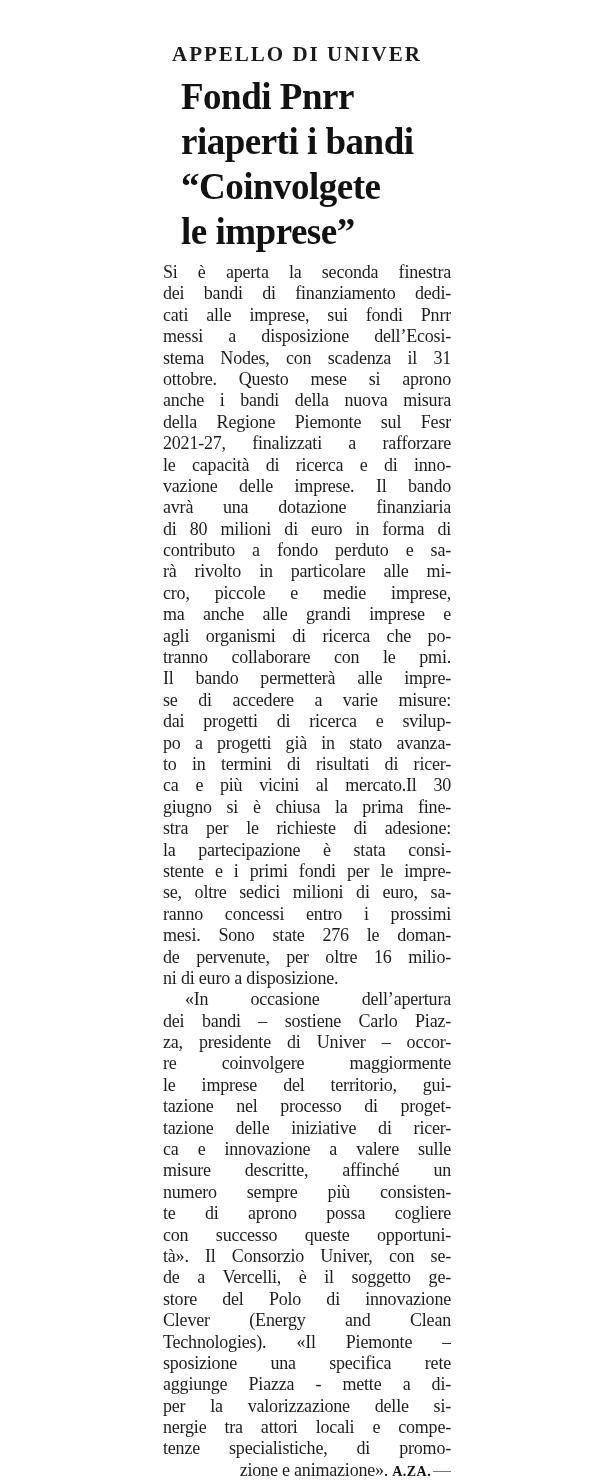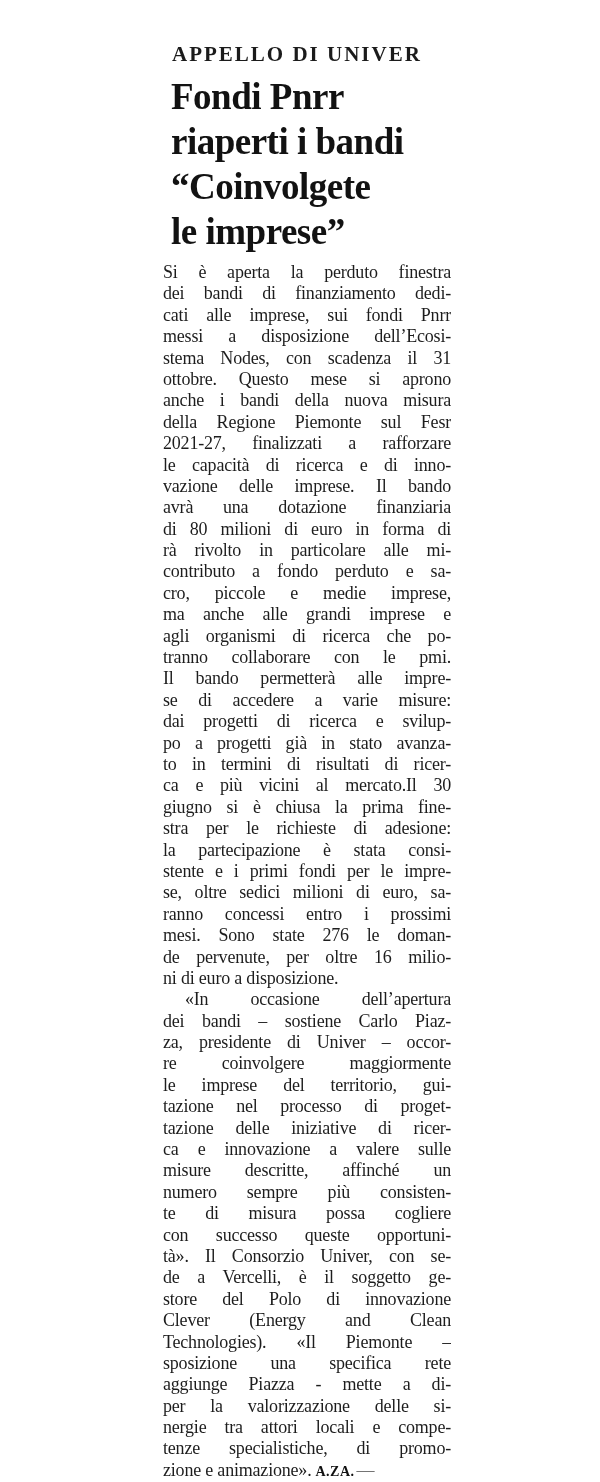--- a/index.html
+++ b/index.html
@@ -22,21 +22,21 @@
     left: 172px;
     top: 4px;
     font-size: 21px;
     font-weight: 700;
     letter-spacing: 2px;
     color: #1b1b1b;
     white-space: nowrap;
   }
   .headline {
     position: absolute;
-    left: 171px;
+    left: 181px;
     top: 36px;
     width: 300px;
     font-size: 37px;
     line-height: 45px;
     font-weight: 700;
     letter-spacing: -0.5px;
     color: #121212;
   }
   .headline .hline {
     white-space: nowrap;
@@ -61,21 +61,21 @@
   .article-body .bline.last {
     text-align-last: left;
   }
   .article-body .bline.indent {
     padding-left: 22px;
   }
   .sig-line {
     height: 21.4px;
     overflow: hidden;
     white-space: nowrap;
-    text-align: left;
+    text-align: right;
   }
   .sig-byline {
     font-weight: 700;
     font-size: 14px;
     letter-spacing: 0.5px;
     color: #111111;
     padding-left: 4px;
   }
   .sig-dash {
     color: #6e6e6e;
@@ -119,35 +119,35 @@
   <div class="kicker">APPELLO DI UNIVER</div>
 
   <div class="headline" id="headline">
       <div class="hline">Fondi Pnrr</div>
       <div class="hline">riaperti i bandi</div>
       <div class="hline">“Coinvolgete</div>
       <div class="hline">le imprese”</div>
     </div>
 
   <div class="article-body" id="article-body">
-      <div class="bline">Si è aperta la perduto finestra</div>
+      <div class="bline">Si è aperta la seconda finestra</div>
       <div class="bline">dei bandi di finanziamento dedi-</div>
       <div class="bline">cati alle imprese, sui fondi Pnrr</div>
       <div class="bline">messi a disposizione dell’Ecosi-</div>
       <div class="bline">stema Nodes, con scadenza il 31</div>
       <div class="bline">ottobre. Questo mese si aprono</div>
       <div class="bline">anche i bandi della nuova misura</div>
       <div class="bline">della Regione Piemonte sul Fesr</div>
       <div class="bline">2021-27, finalizzati a rafforzare</div>
       <div class="bline">le capacità di ricerca e di inno-</div>
       <div class="bline">vazione delle imprese. Il bando</div>
       <div class="bline">avrà una dotazione finanziaria</div>
       <div class="bline">di 80 milioni di euro in forma di</div>
+      <div class="bline">contributo a fondo perduto e sa-</div>
       <div class="bline">rà rivolto in particolare alle mi-</div>
-      <div class="bline">contributo a fondo perduto e sa-</div>
       <div class="bline">cro, piccole e medie imprese,</div>
       <div class="bline">ma anche alle grandi imprese e</div>
       <div class="bline">agli organismi di ricerca che po-</div>
       <div class="bline">tranno collaborare con le pmi.</div>
       <div class="bline">Il bando permetterà alle impre-</div>
       <div class="bline">se di accedere a varie misure:</div>
       <div class="bline">dai progetti di ricerca e svilup-</div>
       <div class="bline">po a progetti già in stato avanza-</div>
       <div class="bline">to in termini di risultati di ricer-</div>
       <div class="bline">ca e più vicini al mercato.Il 30</div>
@@ -163,21 +163,21 @@
       <div class="bline indent">«In occasione dell’apertura</div>
       <div class="bline">dei bandi – sostiene Carlo Piaz-</div>
       <div class="bline">za, presidente di Univer – occor-</div>
       <div class="bline">re coinvolgere maggiormente</div>
       <div class="bline">le imprese del territorio, gui-</div>
       <div class="bline">tazione nel processo di proget-</div>
       <div class="bline">tazione delle iniziative di ricer-</div>
       <div class="bline">ca e innovazione a valere sulle</div>
       <div class="bline">misure descritte, affinché un</div>
       <div class="bline">numero sempre più consisten-</div>
-      <div class="bline">te di misura possa cogliere</div>
+      <div class="bline">te di aprono possa cogliere</div>
       <div class="bline">con successo queste opportuni-</div>
       <div class="bline">tà». Il Consorzio Univer, con se-</div>
       <div class="bline">de a Vercelli, è il soggetto ge-</div>
       <div class="bline">store del Polo di innovazione</div>
       <div class="bline">Clever (Energy and Clean</div>
       <div class="bline">Technologies). «Il Piemonte –</div>
       <div class="bline">sposizione una specifica rete</div>
       <div class="bline">aggiunge Piazza - mette a di-</div>
       <div class="bline">per la valorizzazione delle si-</div>
       <div class="bline">nergie tra attori locali e compe-</div>

